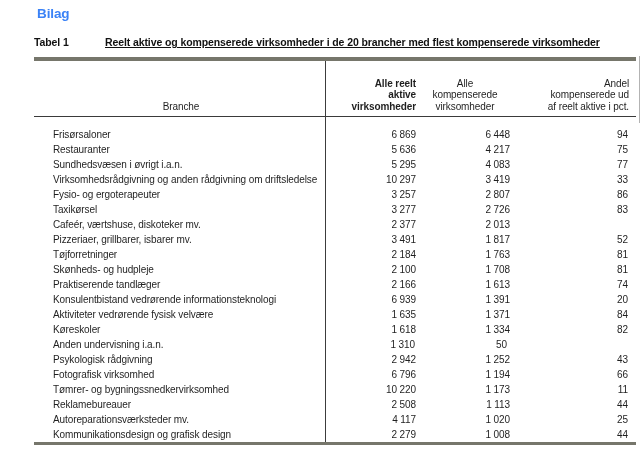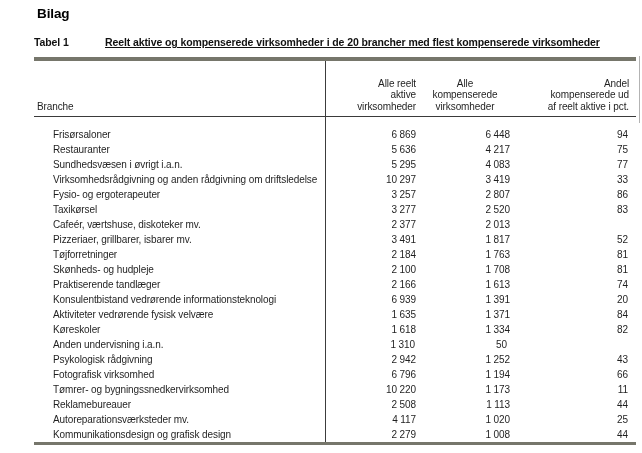--- a/index.html
+++ b/index.html
@@ -3,35 +3,35 @@
 <meta charset="utf-8">
 <style>
   html,body{margin:0;padding:0;}
   body{
     width:642px;height:453px;position:relative;background:#ffffff;
     font-family:"Liberation Sans", sans-serif;color:#1f1f1f;
     overflow:hidden;letter-spacing:-0.1px;
   }
   .doc-heading{
     position:absolute;left:37px;top:6px;
-    font-size:13.5px;font-weight:bold;color:#000000;
+    font-size:13.5px;font-weight:bold;color:#3b82f6;
   }
   .table-wrap{position:absolute;left:34px;top:36px;width:602px;}
   .caption-row{display:flex;font-weight:bold;font-size:10.5px;margin-bottom:9px;color:#111;}
   .caption-label{width:71px;flex:0 0 71px;}
   .caption-text{flex:1;text-decoration:underline;}
   .ruled-box{position:relative;border-top:4px solid #76766b;border-bottom:3px solid #76766b;}
   .vdivider{position:absolute;left:291px;top:0;bottom:0;width:1px;background:#3c3c3c;}
   .hdr{
     display:grid;grid-template-columns:291px 95px 95px 121px;
     align-items:end;height:51px;border-bottom:1.5px solid #3a3a3a;
     font-size:10px;line-height:11.5px;padding-bottom:4px;box-sizing:content-box;
   }
-  .hdr .h1{padding-left:3px;text-align:left;}
-  .hdr .h2{text-align:right;padding-right:4px;}
+  .hdr .h1{padding-left:3px;text-align:center;}
+  .hdr .h2{text-align:right;padding-right:4px;font-weight:bold;}
   .hdr .h3{text-align:center;padding-right:5px;}
   .hdr .h4{text-align:right;padding-right:7px;}
   .tbody{padding-top:10px;}
   .row{display:grid;grid-template-columns:291px 95px 95px 121px;line-height:15px;font-size:10px;}
   .cell{white-space:nowrap;overflow:hidden;}
   .cell.branche{padding-left:3px;text-align:left;margin-left:16px;}
   .cell.c2{text-align:right;padding-right:4px;}
   .cell.c3{text-align:right;padding-right:5px;}
   .cell.c4{text-align:right;padding-right:8px;}
   .edge-artifact{position:absolute;left:639px;top:56px;width:1px;height:67px;background:#b3b3b3;}
@@ -96,21 +96,21 @@
         </div>
         <div class="row">
           <div class="cell branche">Fysio- og ergoterapeuter</div>
           <div class="cell num c2">3 257</div>
           <div class="cell num c3">2 807</div>
           <div class="cell num c4">86</div>
         </div>
         <div class="row">
           <div class="cell branche">Taxikørsel</div>
           <div class="cell num c2">3 277</div>
-          <div class="cell num c3">2 520</div>
+          <div class="cell num c3">2 726</div>
           <div class="cell num c4">83</div>
         </div>
         <div class="row">
           <div class="cell branche">Cafeér, værtshuse, diskoteker mv.</div>
           <div class="cell num c2">2 377</div>
           <div class="cell num c3">2 013</div>
         </div>
         <div class="row">
           <div class="cell branche">Pizzeriaer, grillbarer, isbarer mv.</div>
           <div class="cell num c2">3 491</div>

